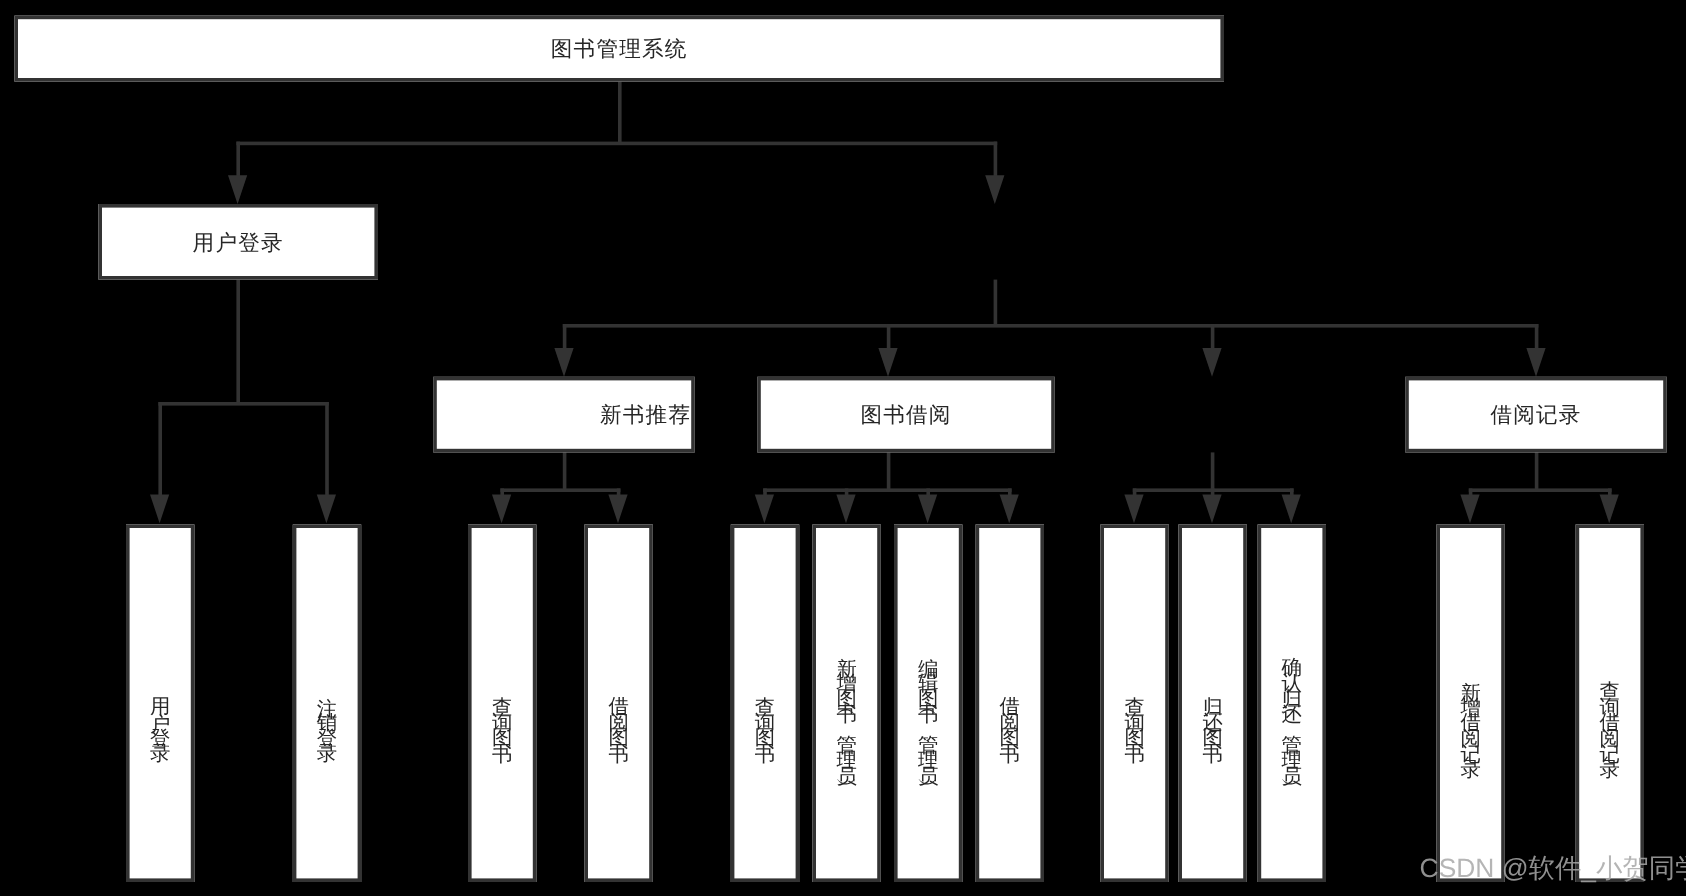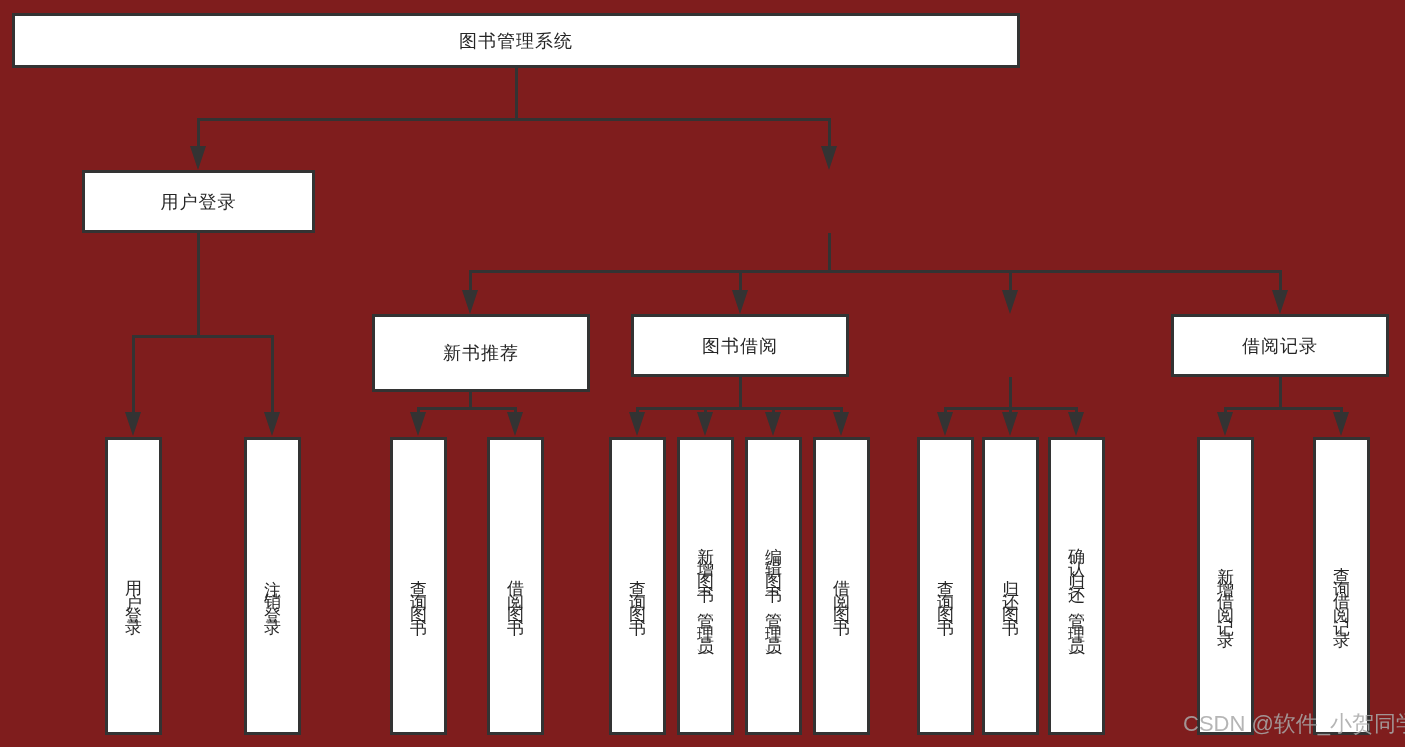--- a/index.html
+++ b/index.html
@@ -1,17 +1,17 @@
 <!DOCTYPE html>
 <html><head>
 <meta charset="utf-8">
 <style>
   html,body{margin:0;padding:0;background:#ffffff;}
   #canvas{
-    position:relative;width:1405px;height:747px;background:#7f1d1d;overflow:hidden;
+    position:relative;width:1405px;height:747px;background:#000000;overflow:hidden;
     font-family:"Liberation Sans","DejaVu Sans",sans-serif;
   }
   .hbox{
     position:absolute;box-sizing:border-box;border:3px solid #333333;background:#ffffff;
     display:flex;align-items:center;justify-content:center;
     font-size:18px;color:#262626;letter-spacing:1px;z-index:2;
   }
   .vbox{
     position:absolute;box-sizing:border-box;border:3px solid #333333;background:#ffffff;
     top:437px;width:57px;height:298px;
@@ -66,24 +66,24 @@
   <div class="line hline" style="left:469px;top:270px;width:813px;"></div>
   <div class="line vline" style="left:469px;top:270px;height:22px;"></div>
   <div class="line vline" style="left:739px;top:270px;height:22px;"></div>
   <div class="line vline" style="left:1009px;top:270px;height:22px;"></div>
   <div class="line vline" style="left:1279px;top:270px;height:22px;"></div>
   <div class="arrow" style="left:462px;top:290px;"></div>
   <div class="arrow" style="left:732px;top:290px;"></div>
   <div class="arrow" style="left:1002px;top:290px;"></div>
   <div class="arrow" style="left:1272px;top:290px;"></div>
 
-  <div class="hbox" style="left:372px;top:314px;width:218px;height:78px;">
+  <div class="hbox" style="left:361px;top:314px;width:218px;height:63px;justify-content:flex-end;">
     <span>新书推荐</span>
   </div>
-  <div class="hbox" style="left:631px;top:314px;width:218px;height:63px;">
+  <div class="hbox" style="left:631px;top:314px;width:248px;height:63px;">
     <span>图书借阅</span>
   </div>
   <div class="hbox" style="left:1171px;top:314px;width:218px;height:63px;">
     <span>借阅记录</span>
   </div>
 
   <div class="line vline" style="left:469px;top:377px;height:32px;"></div>
   <div class="line hline" style="left:417px;top:407px;width:100px;"></div>
   <div class="line vline" style="left:417px;top:407px;height:9px;"></div>
   <div class="line vline" style="left:514px;top:407px;height:9px;"></div>

